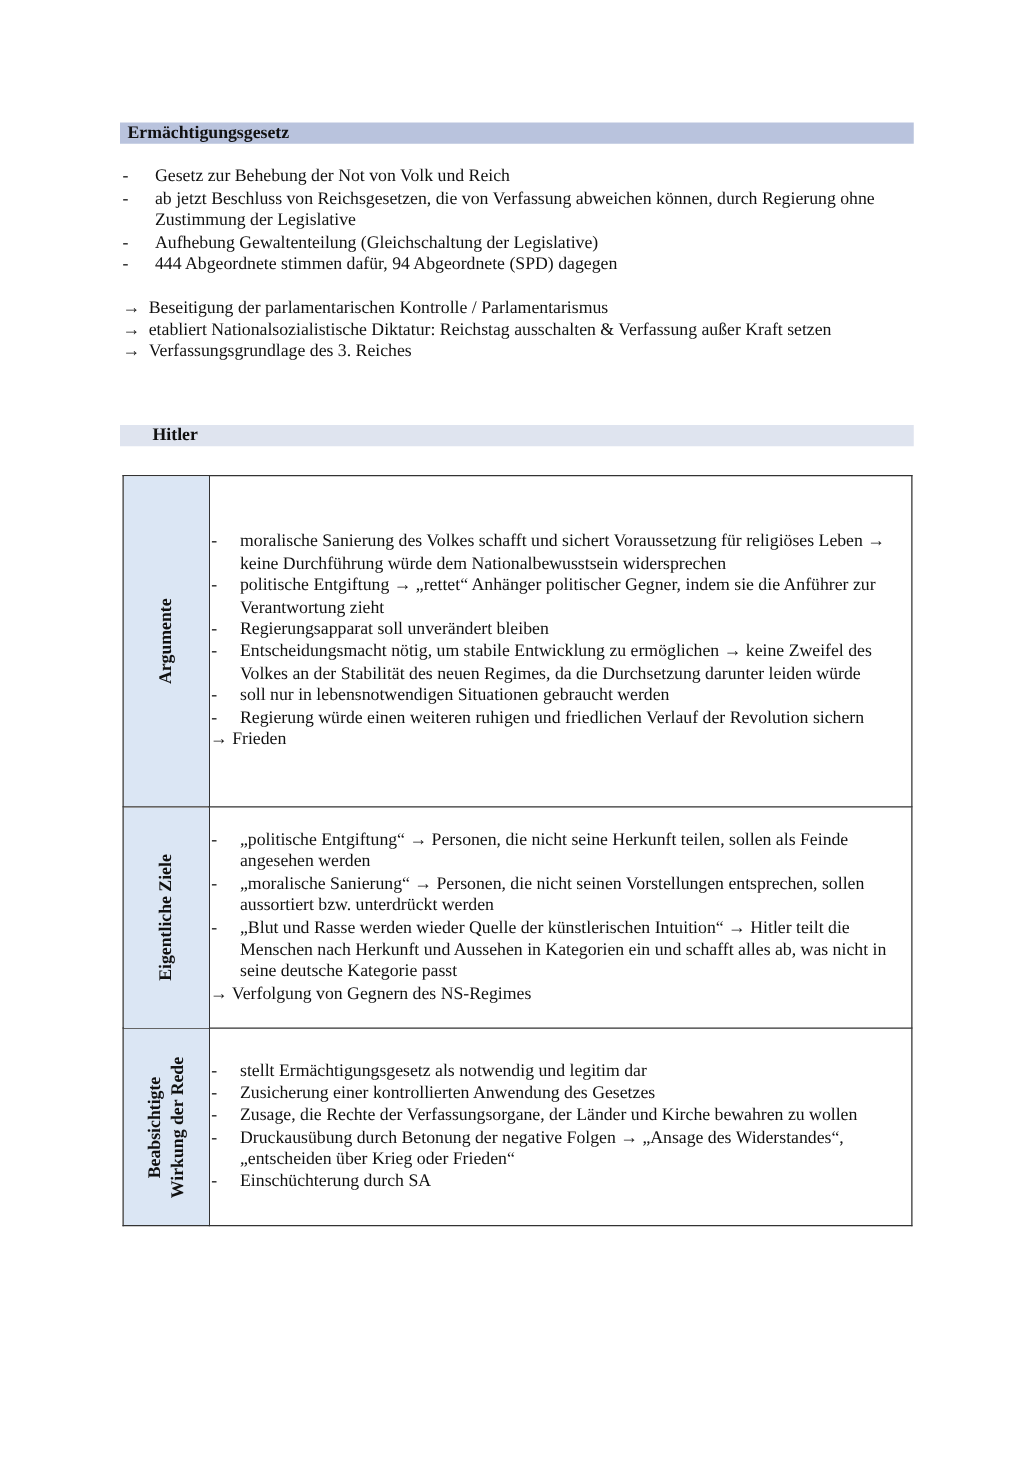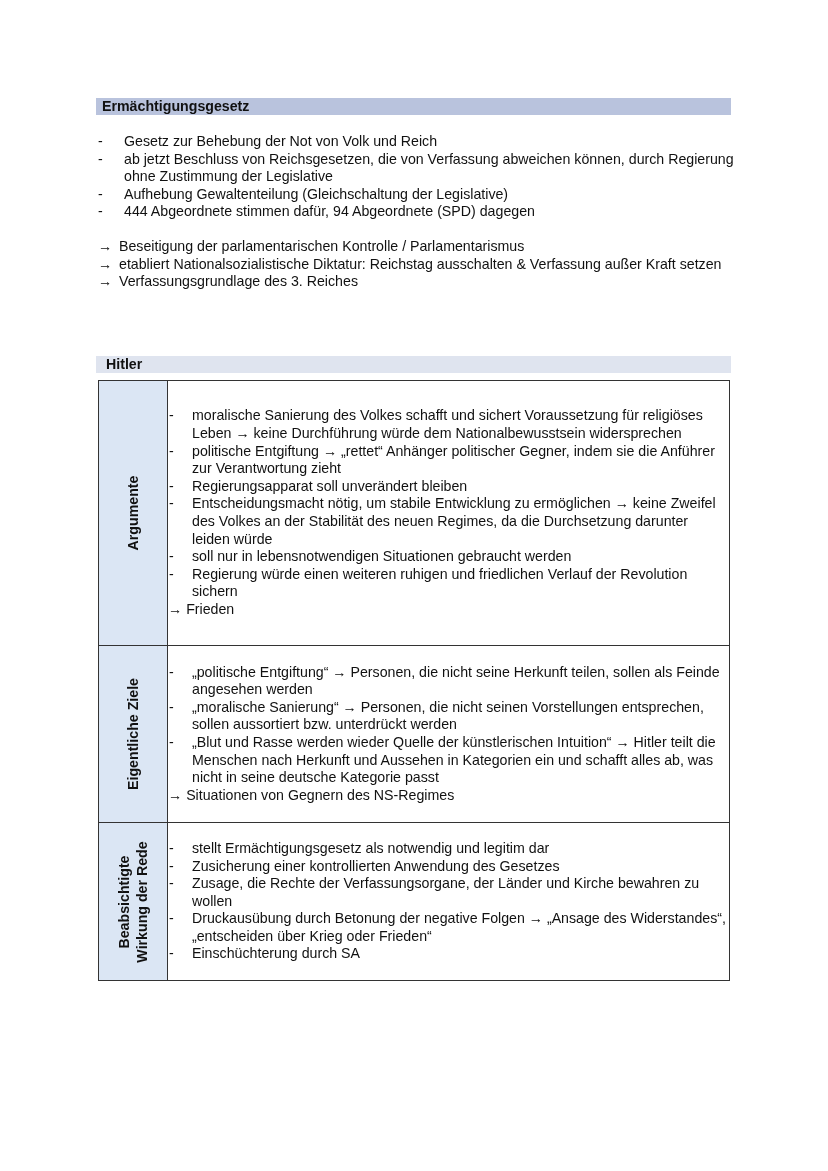--- a/index.html
+++ b/index.html
@@ -1,22 +1,22 @@
 <!DOCTYPE html>
 <html><head>
 <meta charset="utf-8">
 <style>
   html, body { margin: 0; padding: 0; background: #ffffff; }
   body { width: 828px; height: 1171px; position: relative; overflow: hidden;
          font-family: "Liberation Sans", sans-serif; color: #111; font-size: 14.2px; }
-  .page { position: absolute; left: 0; top: 0; width: 707px; height: 1171px; }
+  .page { position: absolute; left: 0; top: 0; width: 707px; height: 1171px; font-family: Liberation Serif, serif; }
   .hbar { position: absolute; left: 96px; width: 635px; height: 17px; font-weight: bold;
           font-size: 14.2px; line-height: 17px; padding-left: 6px; box-sizing: border-box; }
   .hbar1 { top: 98px; background: #b9c3dd; }
-  .hbar2 { top: 356px; background: #dfe4ef; padding-left: 10px; }
+  .hbar2 { top: 340px; background: #dfe4ef; padding-left: 26px; }
   .list { position: absolute; left: 96px; width: 640px; margin: 0; padding: 0; list-style: none; }
   .list li { position: relative; padding-left: 28px; line-height: 17.6px; }
   .list li .dash { position: absolute; left: 2px; top: 0; }
   .arrows { position: absolute; left: 98px; width: 640px; }
   .arrows div { line-height: 17.6px; padding-left: 21px; text-indent: -21px; }
   .arrow { display: inline-block; width: 21px; text-indent: 0; }
   table.t { position: absolute; left: 98px; top: 380px; width: 632px; border-collapse: collapse; }
   table.t td { border: 1.3px solid #333; vertical-align: middle; padding: 0; }
   td.side { width: 68px; background: #dbe6f4; position: relative; }
   td.side .vlabel { position: absolute; left: 50%; top: 50%; transform: translate(-50%, -50%) rotate(-90deg);
@@ -70,21 +70,21 @@
     <tr style="height:177px;">
       <td class="side">
         <div class="vlabel">Eigentliche Ziele</div>
       </td>
       <td class="content">
         <ul>
           <li><span class="dash">-</span><span>„politische Entgiftung“ → Personen, die nicht seine Herkunft teilen, sollen als Feinde angesehen werden</span></li>
           <li><span class="dash">-</span><span>„moralische Sanierung“ → Personen, die nicht seinen Vorstellungen entsprechen, sollen aussortiert bzw. unterdrückt werden</span></li>
           <li><span class="dash">-</span><span>„Blut und Rasse werden wieder Quelle der künstlerischen Intuition“ → Hitler teilt die Menschen nach Herkunft und Aussehen in Kategorien ein und schafft alles ab, was nicht in seine deutsche Kategorie passt</span></li>
         </ul>
-        <div class="concl"><span>→</span> <span>Situationen von Gegnern des NS-Regimes</span></div>
+        <div class="concl"><span>→</span> <span>Verfolgung von Gegnern des NS-Regimes</span></div>
       </td>
     </tr>
     <tr style="height:158px;">
       <td class="side">
         <div class="vlabel"><span>Beabsichtigte</span><br><span>Wirkung der Rede</span></div>
       </td>
       <td class="content">
         <ul>
           <li><span class="dash">-</span><span>stellt Ermächtigungsgesetz als notwendig und legitim dar</span></li>
           <li><span class="dash">-</span><span>Zusicherung einer kontrollierten Anwendung des Gesetzes</span></li>

